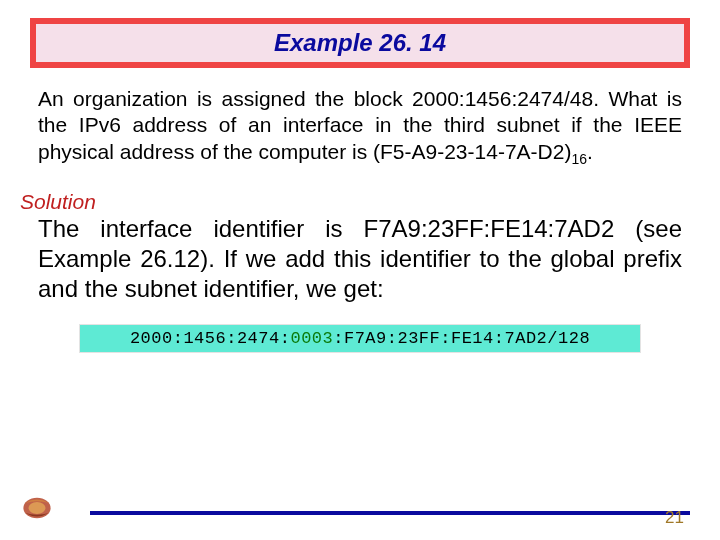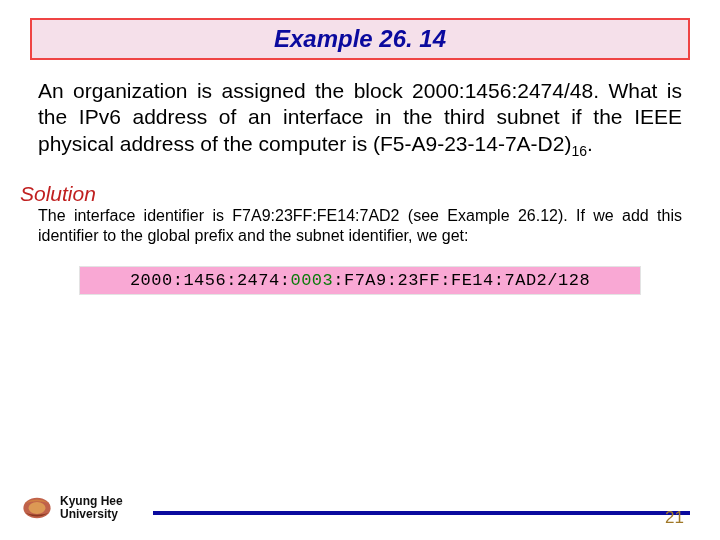--- a/index.html
+++ b/index.html
@@ -8,21 +8,21 @@
       width: 720px;
       height: 540px;
       background: #fff;
       font-family: Arial, sans-serif;
       position: relative;
       overflow: hidden;
     }
     .header {
       margin: 18px 30px 0 30px;
       background: #f5e0ea;
-      border: 2px solid #ef4444;
+      border: 6px solid #ef4444;
       text-align: center;
       padding: 5px 0;
     }
     .header-title {
       color: #0a0a9e;
       font-weight: bold;
       font-style: italic;
       font-size: 24px;
     }
     .body-text {
@@ -40,29 +40,29 @@
       vertical-align: sub;
     }
     .solution-title {
       margin: 22px 38px 0 20px;
       font-style: italic;
       color: #c02020;
       font-size: 21px;
     }
     .solution-body {
       margin: 0 38px 0 38px;
-      font-size: 16px;
+      font-size: 24px;
       line-height: 1.25;
       text-align: justify;
       color: #000;
     }
     .ipv6-box {
       margin: 20px auto 0 auto;
       width: 540px;
-      background: #f9a8d4;
+      background: #5eead4;
       border: 1px solid #e3e3e3;
       padding: 4px 10px;
       font-family: "Courier New", monospace;
       font-size: 17px;
       letter-spacing: 0.5px;
       text-align: center;
     }
     .ipv6-box .p1 { color: #000; }
     .ipv6-box .p2 { color: #0a7a0a; }
     .ipv6-box .p3 { color: #000; }
@@ -128,20 +128,16 @@
 <div class="footer">
   <div class="footer-inner">
     <span class="logo">
       <svg viewBox="0 0 40 32">
         <ellipse cx="20" cy="16" rx="16" ry="12" fill="#b5462a" opacity="0.85"></ellipse>
         <ellipse cx="20" cy="16" rx="10" ry="7" fill="#e8b058" opacity="0.7"></ellipse>
         <path d="M6 10 Q20 2 34 10 Q20 6 6 10 Z" fill="#d08040"></path>
         <path d="M6 22 Q20 30 34 22 Q20 26 6 22 Z" fill="#8a3820"></path>
       </svg>
     </span>
-    <div class="uni-text">
-      <div>Kyung Hee</div>
-      <div>University</div>
-    </div>
     <div class="footer-line"></div>
   </div>
   <div class="page-num">21</div>
 </div>
 
 </body></html>

